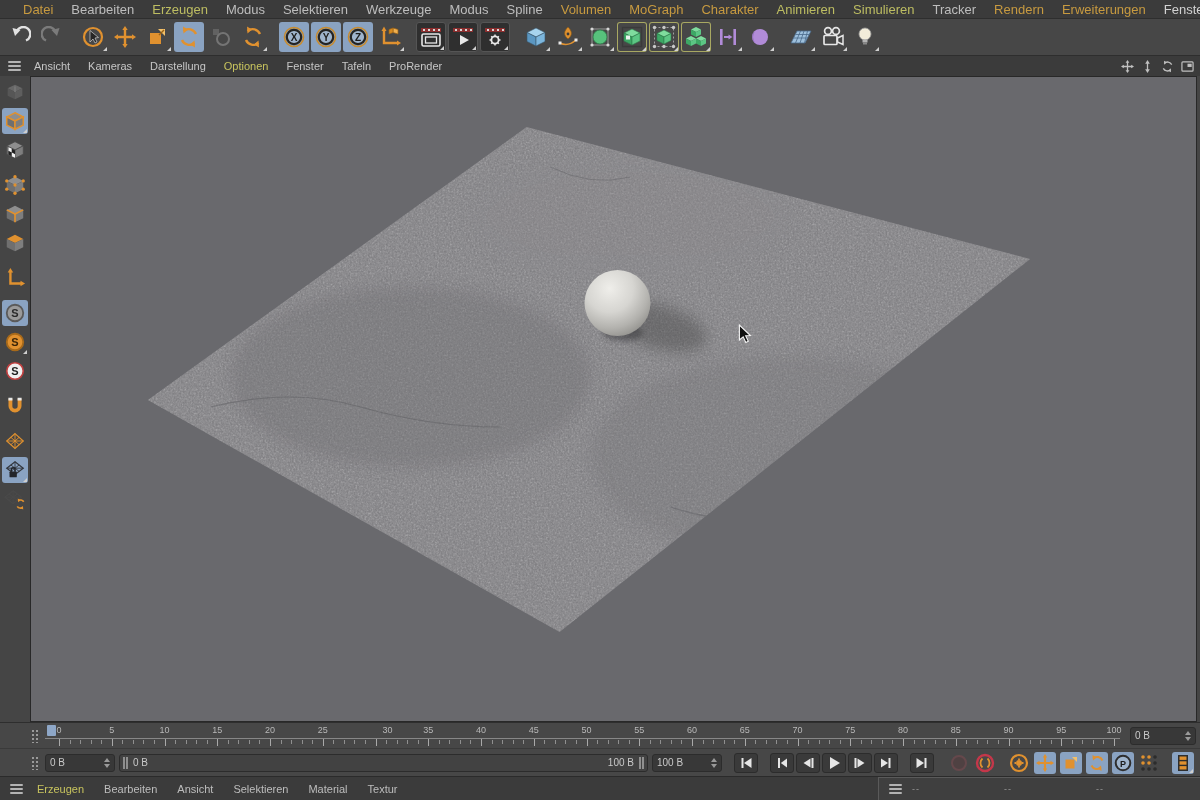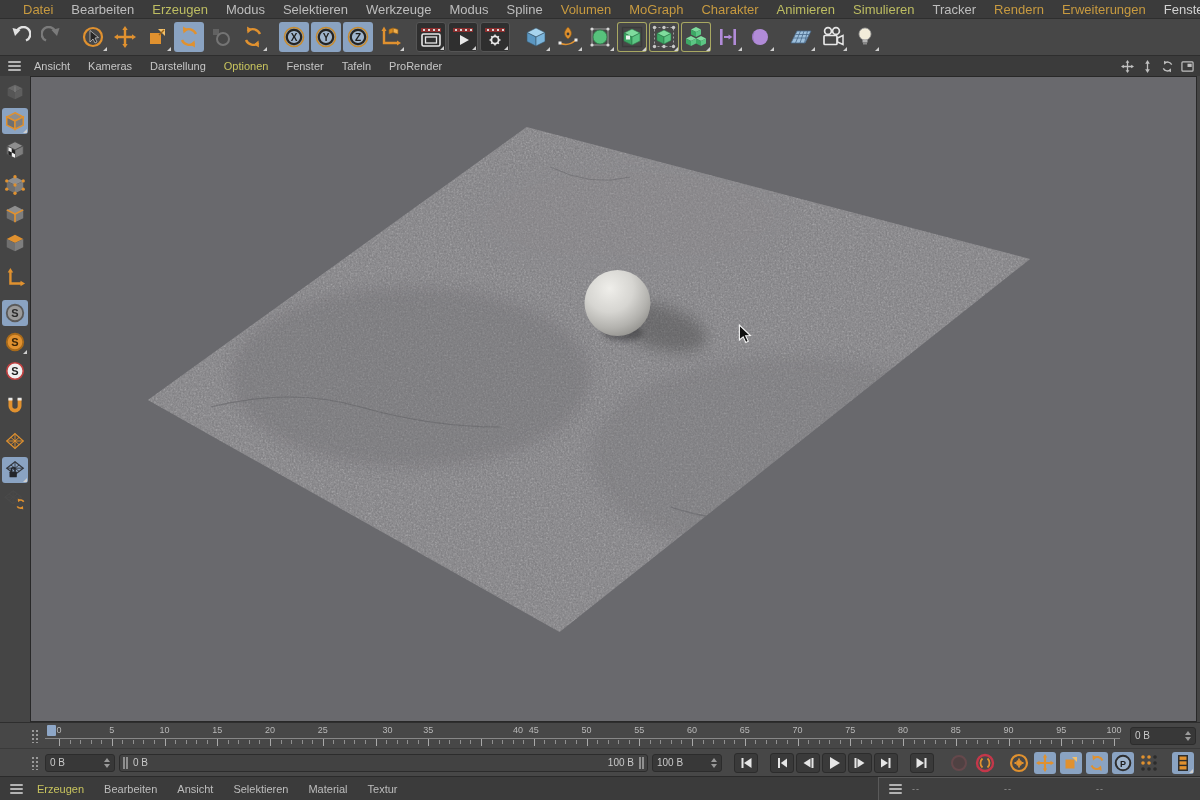--- a/index.html
+++ b/index.html
@@ -548,21 +548,21 @@
       <div style="position:absolute;left:14px;right:6px;top:0;bottom:0;">
         <div class="playhead"></div>
       <div class="rlabel" style="left: 0%;">0</div>
           <div class="rlabel" style="left: 5%;">5</div>
           <div class="rlabel" style="left: 10%;">10</div>
           <div class="rlabel" style="left: 15%;">15</div>
           <div class="rlabel" style="left: 20%;">20</div>
           <div class="rlabel" style="left: 25%;">25</div>
           <div class="rlabel" style="left: 30%; margin-left: 12px;">30</div>
           <div class="rlabel" style="left: 35%;">35</div>
-          <div class="rlabel" style="left: 40%; margin-left: 37px;">40</div>
+          <div class="rlabel" style="left: 40%;">40</div>
           <div class="rlabel" style="left: 45%;">45</div>
           <div class="rlabel" style="left: 50%;">50</div>
           <div class="rlabel" style="left: 55%;">55</div>
           <div class="rlabel" style="left: 60%;">60</div>
           <div class="rlabel" style="left: 65%;">65</div>
           <div class="rlabel" style="left: 70%;">70</div>
           <div class="rlabel" style="left: 75%;">75</div>
           <div class="rlabel" style="left: 80%;">80</div>
           <div class="rlabel" style="left: 85%;">85</div>
           <div class="rlabel" style="left: 90%;">90</div>

